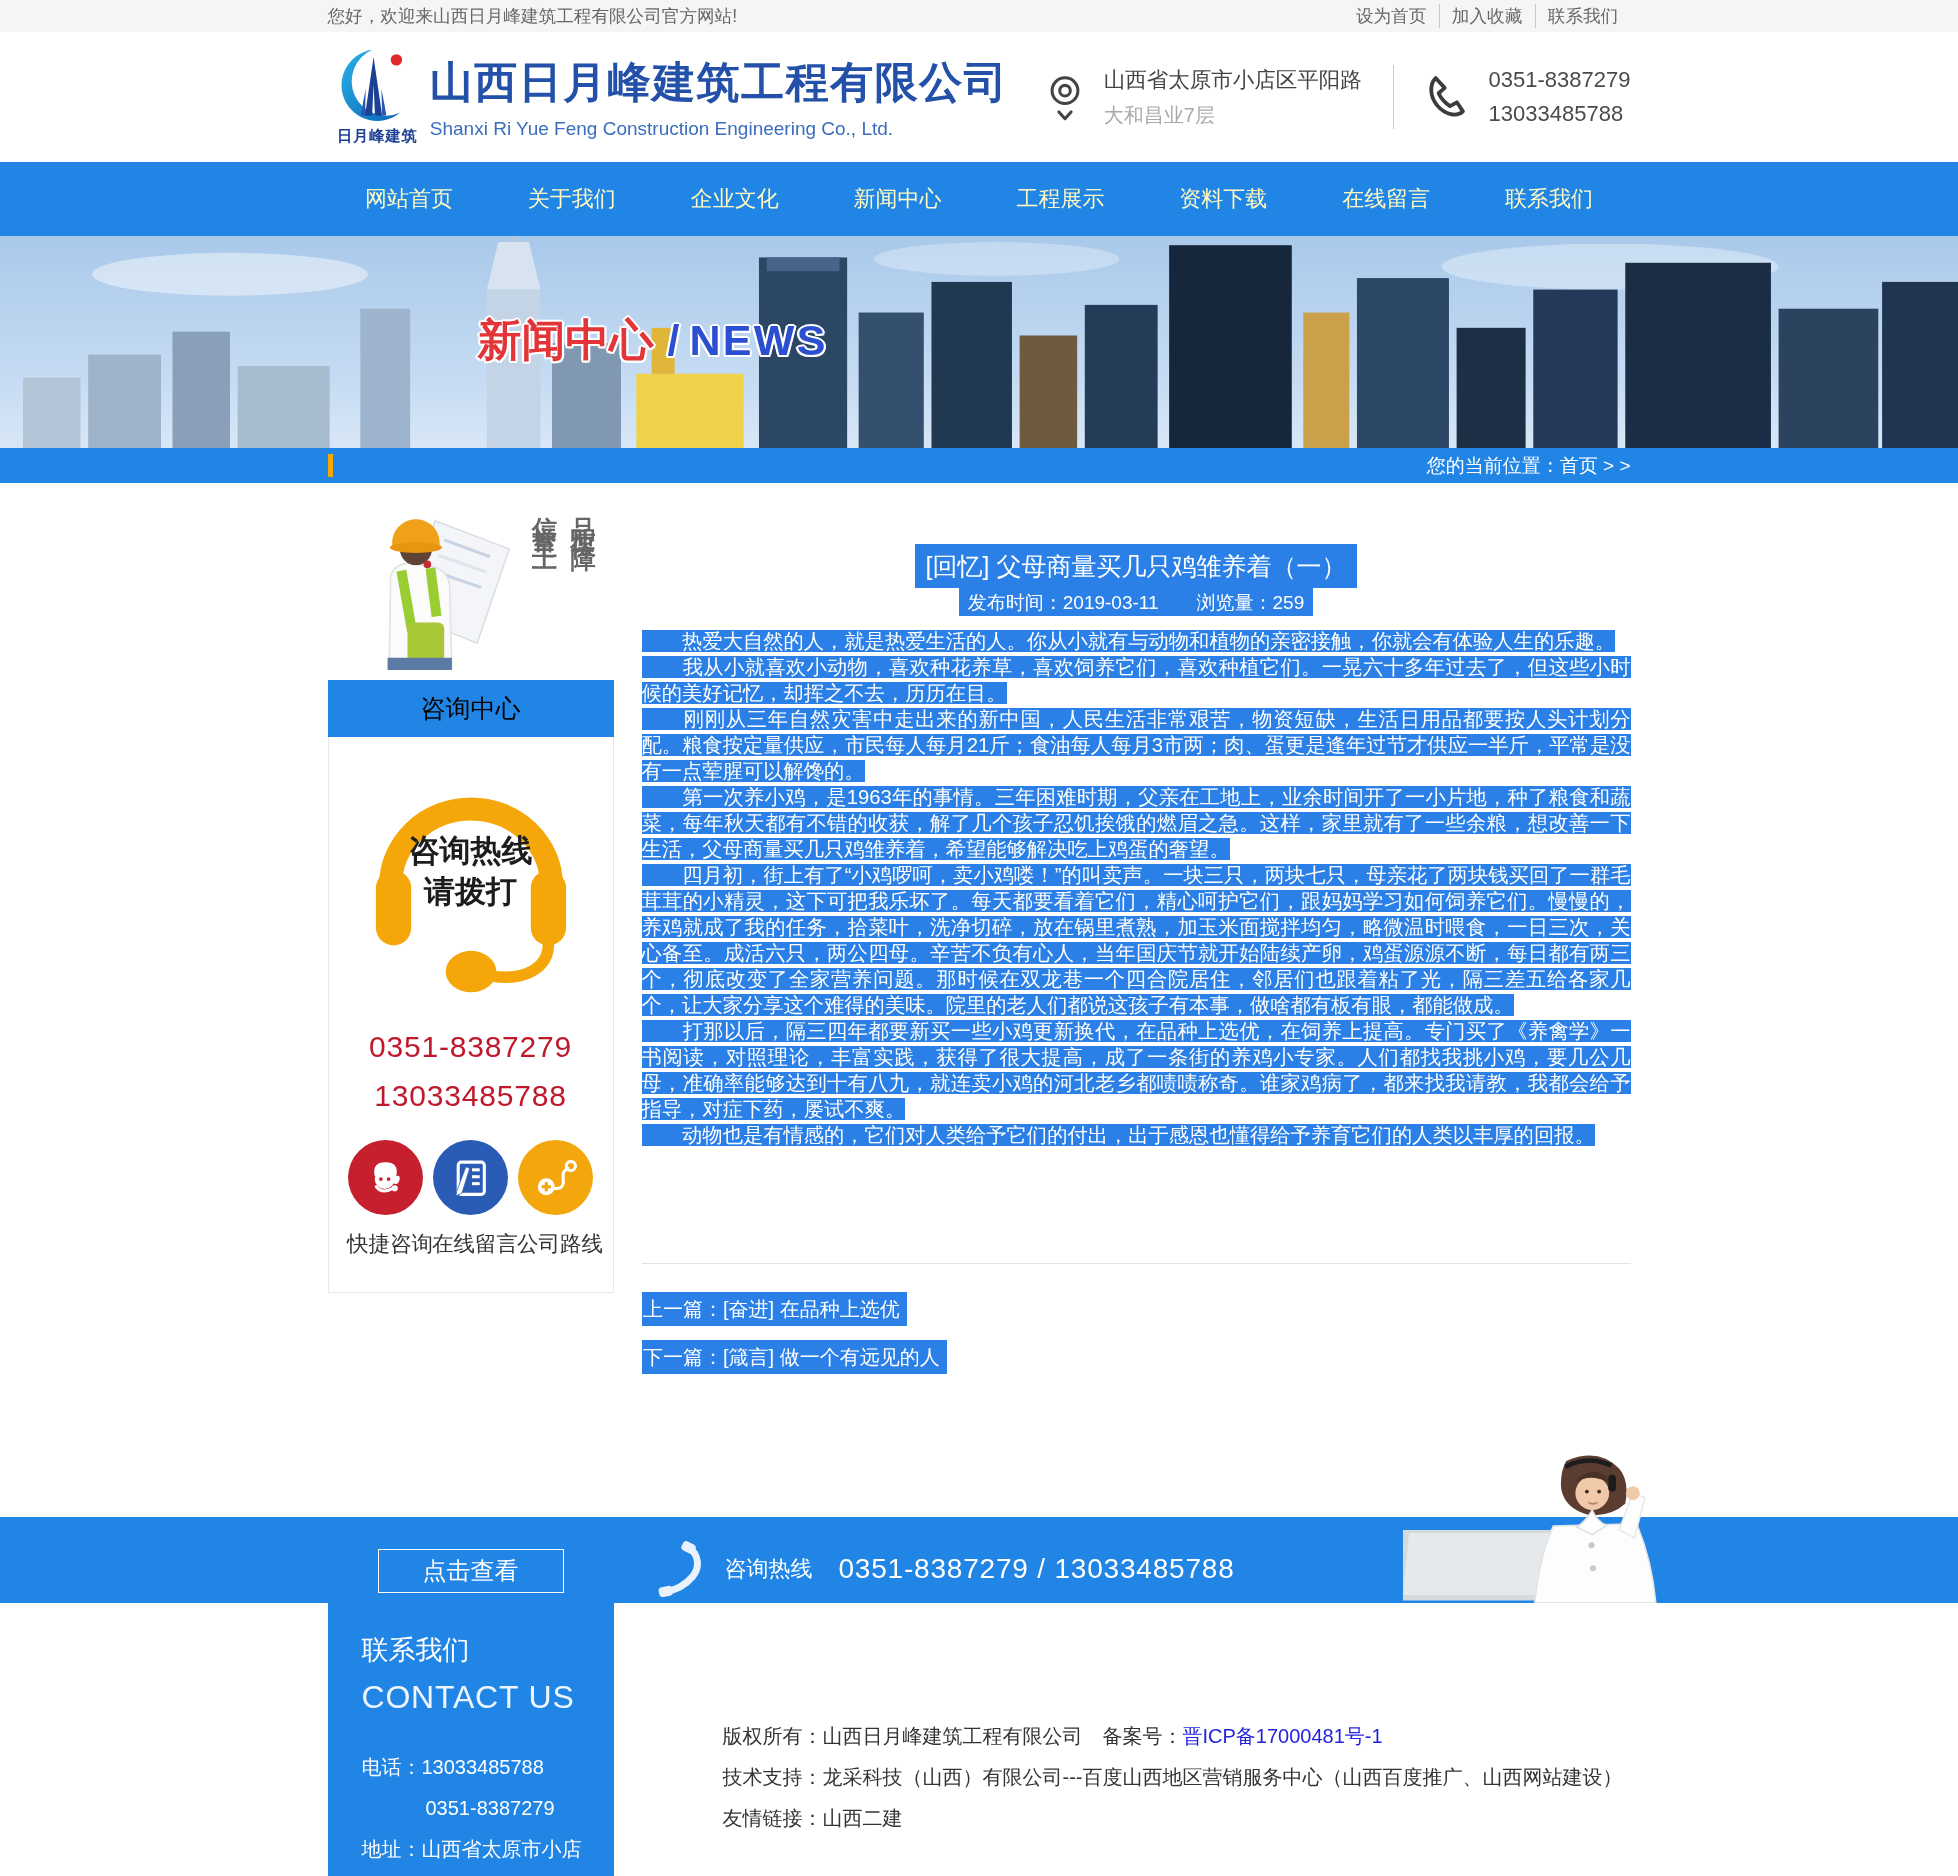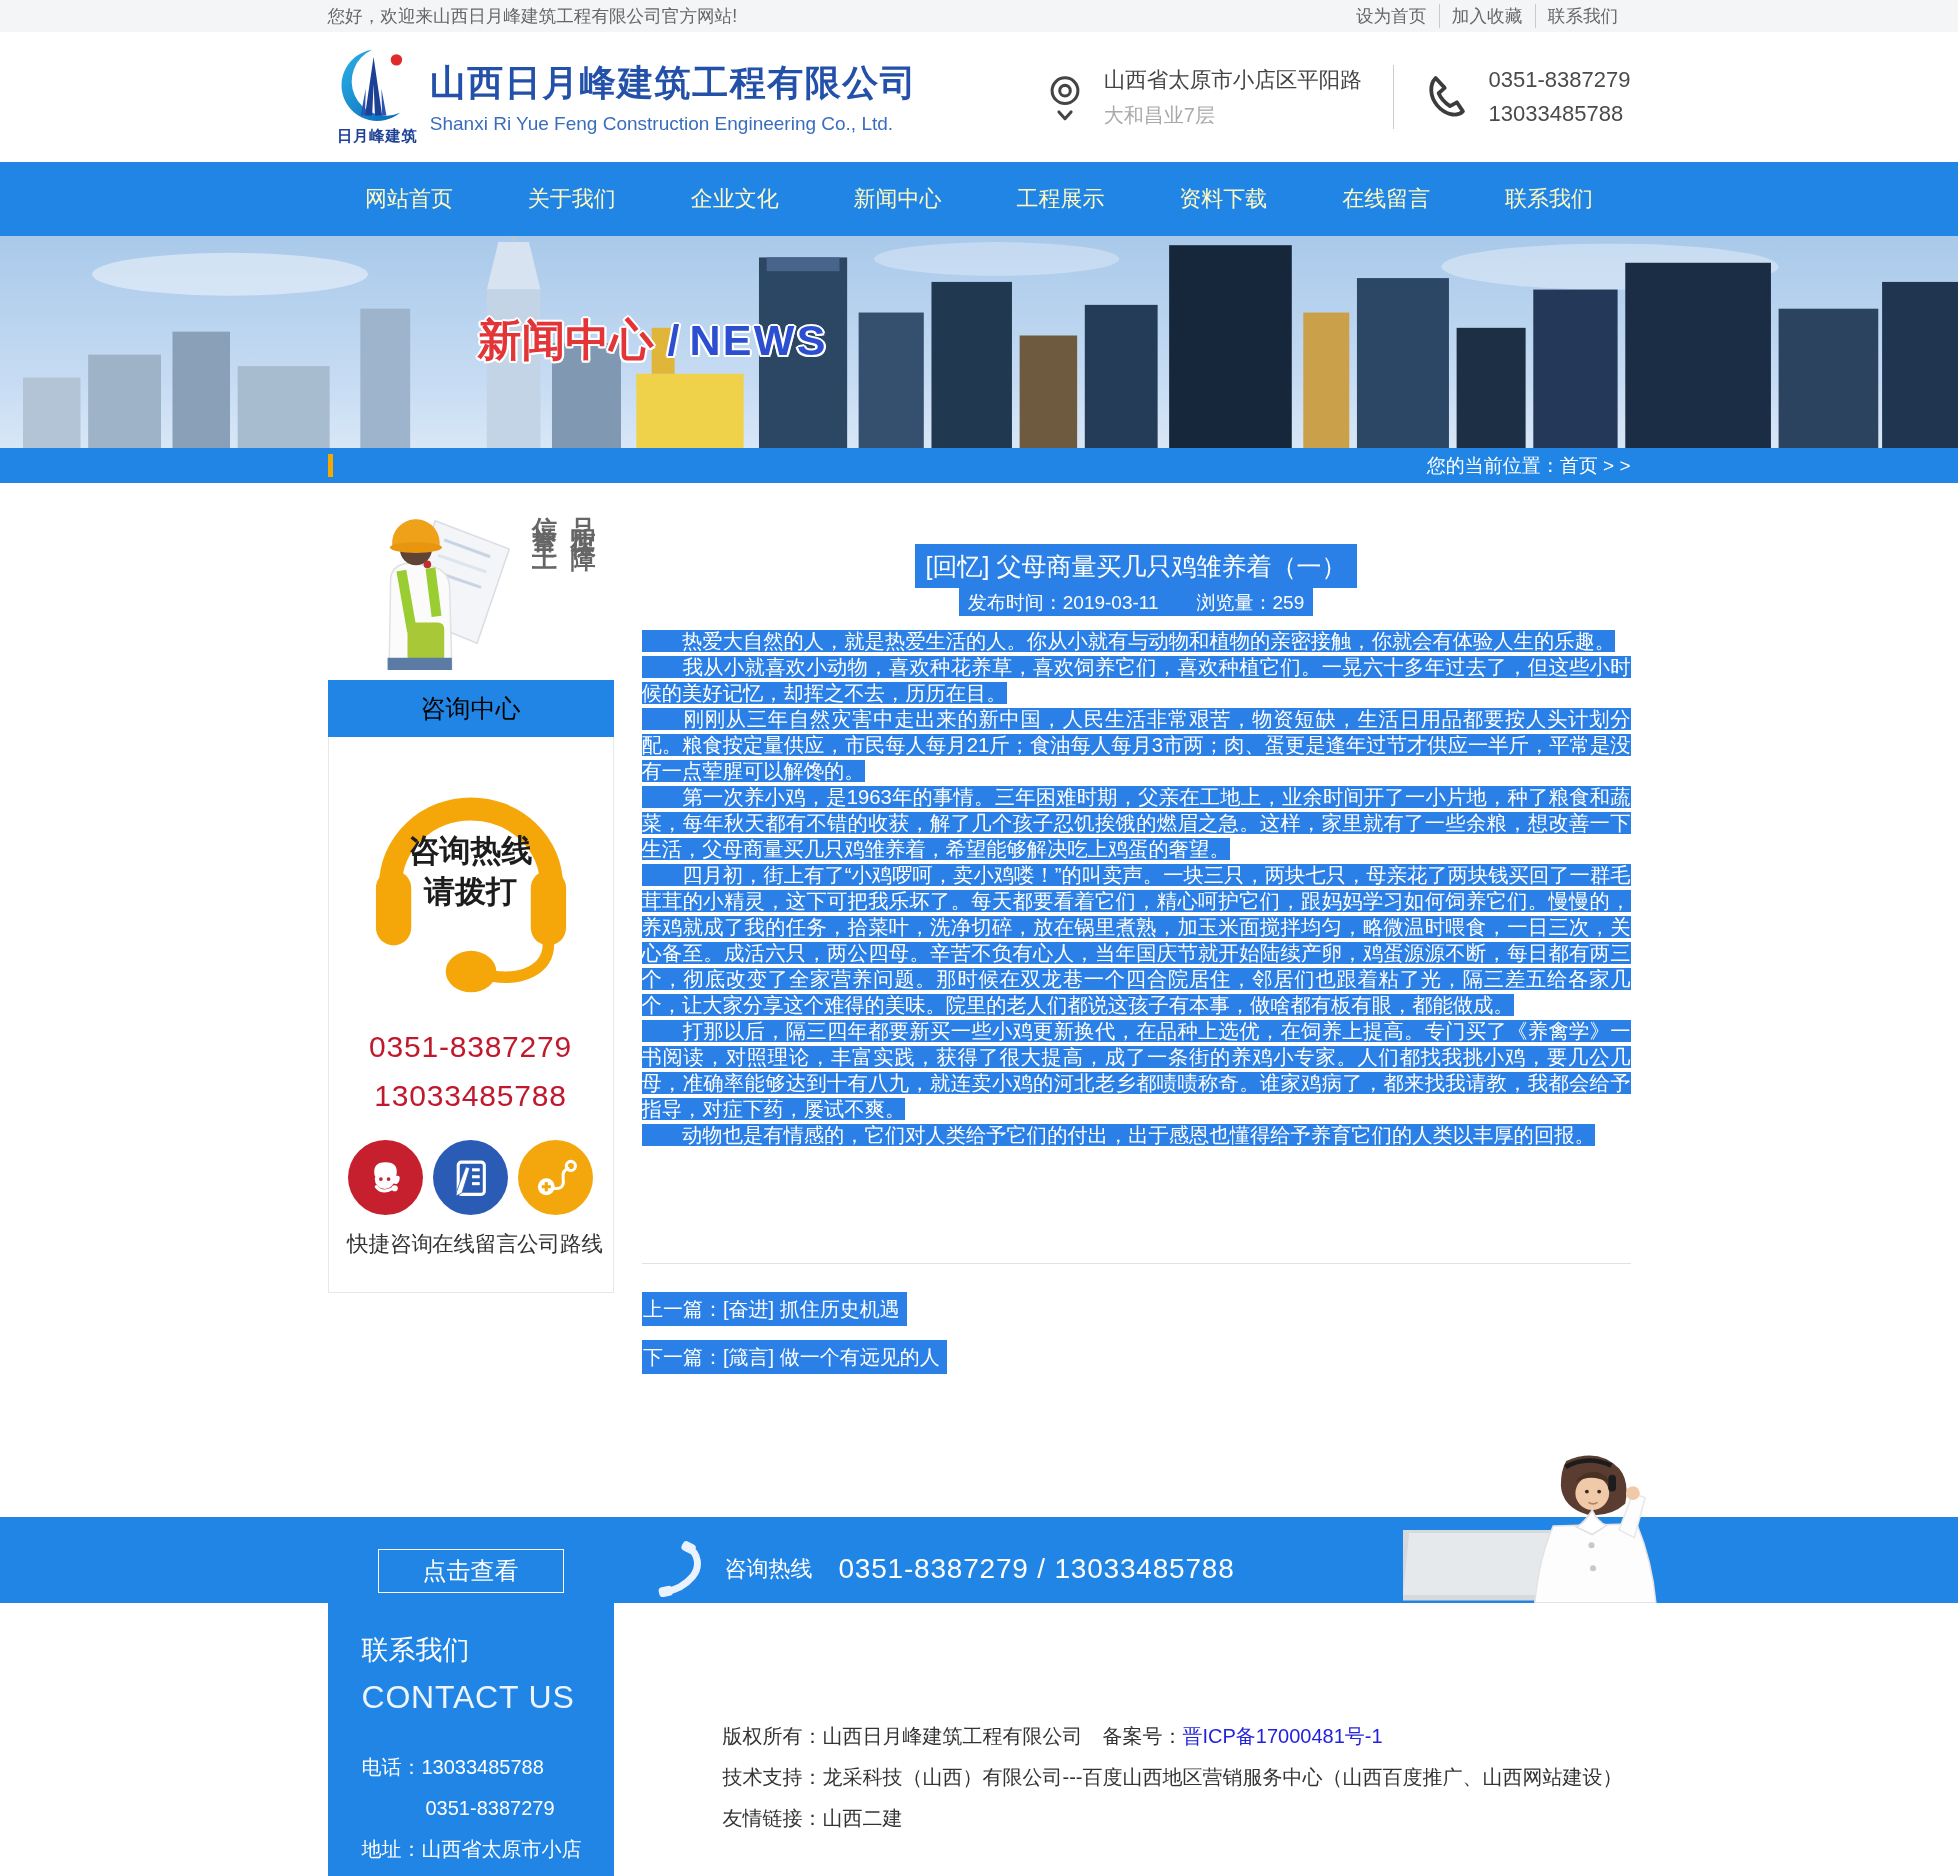--- a/index.html
+++ b/index.html
@@ -19,21 +19,21 @@
   .toplink { font-size:17.6px; color:#666; cursor:pointer; padding:0 12.3px; }
   .toplink + .toplink { border-left:0.8px solid #c9c9c9; }
 
   
   .header { height:130px; background:#fff; }
   .header-inner { display:flex; align-items:center; justify-content:space-between; }
   .logo { display:flex; align-items:center; cursor:pointer; }
   .logo-icon-wrap { width:90px; text-align:right; }
   .logo-caption { font-size:15.3px; font-weight:bold; color:#1d3f94; letter-spacing:0.8px; margin-top:-3.1px; }
   .logo-text { margin-left:12.3px; }
-  .logo-cn { font-size:36px; font-weight:bold; color:#2350a8; letter-spacing:1.5px; }
+  .logo-cn { font-size:43px; font-weight:bold; color:#2350a8; letter-spacing:1.5px; }
   .logo-en { font-size:19px; color:#3a6dbd; margin-top:5.4px; }
   .header-contact { display:flex; align-items:center; }
   .addr { margin-left:17px; }
   .addr-l1 { font-size:21.5px; color:#444; }
   .addr-l2 { font-size:20px; color:#a9a9a9; margin-top:7.7px; }
   .vdiv { width:0.8px; height:64px; background:#ccc; margin:0 31px; }
   .phones { margin-left:20px; }
   .phones div { font-size:22px; color:#4a4a4a; line-height:34px; }
 
   
@@ -330,21 +330,21 @@
         <p><span class="hl">　　热爱大自然的人，就是热爱生活的人。你从小就有与动物和植物的亲密接触，你就会有体验人生的乐趣。</span></p>
             <p><span class="hl">　　我从小就喜欢小动物，喜欢种花养草，喜欢饲养它们，喜欢种植它们。一晃六十多年过去了，但这些小时候的美好记忆，却挥之不去，历历在目。</span></p>
             <p><span class="hl">　　刚刚从三年自然灾害中走出来的新中国，人民生活非常艰苦，物资短缺，生活日用品都要按人头计划分配。粮食按定量供应，市民每人每月21斤；食油每人每月3市两；肉、蛋更是逢年过节才供应一半斤，平常是没有一点荤腥可以解馋的。</span></p>
             <p><span class="hl">　　第一次养小鸡，是1963年的事情。三年困难时期，父亲在工地上，业余时间开了一小片地，种了粮食和蔬菜，每年秋天都有不错的收获，解了几个孩子忍饥挨饿的燃眉之急。这样，家里就有了一些余粮，想改善一下生活，父母商量买几只鸡雏养着，希望能够解决吃上鸡蛋的奢望。</span></p>
             <p><span class="hl">　　四月初，街上有了“小鸡啰呵，卖小鸡喽！”的叫卖声。一块三只，两块七只，母亲花了两块钱买回了一群毛茸茸的小精灵，这下可把我乐坏了。每天都要看着它们，精心呵护它们，跟妈妈学习如何饲养它们。慢慢的，养鸡就成了我的任务，拾菜叶，洗净切碎，放在锅里煮熟，加玉米面搅拌均匀，略微温时喂食，一日三次，关心备至。成活六只，两公四母。辛苦不负有心人，当年国庆节就开始陆续产卵，鸡蛋源源不断，每日都有两三个，彻底改变了全家营养问题。那时候在双龙巷一个四合院居住，邻居们也跟着粘了光，隔三差五给各家几个，让大家分享这个难得的美味。院里的老人们都说这孩子有本事，做啥都有板有眼，都能做成。</span></p>
             <p><span class="hl">　　打那以后，隔三四年都要新买一些小鸡更新换代，在品种上选优，在饲养上提高。专门买了《养禽学》一书阅读，对照理论，丰富实践，获得了很大提高，成了一条街的养鸡小专家。人们都找我挑小鸡，要几公几母，准确率能够达到十有八九，就连卖小鸡的河北老乡都啧啧称奇。谁家鸡病了，都来找我请教，我都会给予指导，对症下药，屡试不爽。</span></p>
             <p><span class="hl">　　动物也是有情感的，它们对人类给予它们的付出，出于感恩也懂得给予养育它们的人类以丰厚的回报。</span></p>
           </div>
         <div class="separator"></div>
         <div class="prevnext">
-          <p><a class="hl">上一篇：[奋进] 抓住历史机遇</a></p>
+          <p><a class="hl">上一篇：[奋进] 在品种上选优</a></p>
           <p><a class="hl">下一篇：[箴言] 做一个有远见的人</a></p>
         </div>
       </article>
     </div>
   </div>
 
   <div class="footerbar">
     <div class="container fb-inner">
       <a class="view-btn">点击查看</a>
       <svg class="fb-phone-icon" width="48" height="57" viewBox="0 0 62 74">

